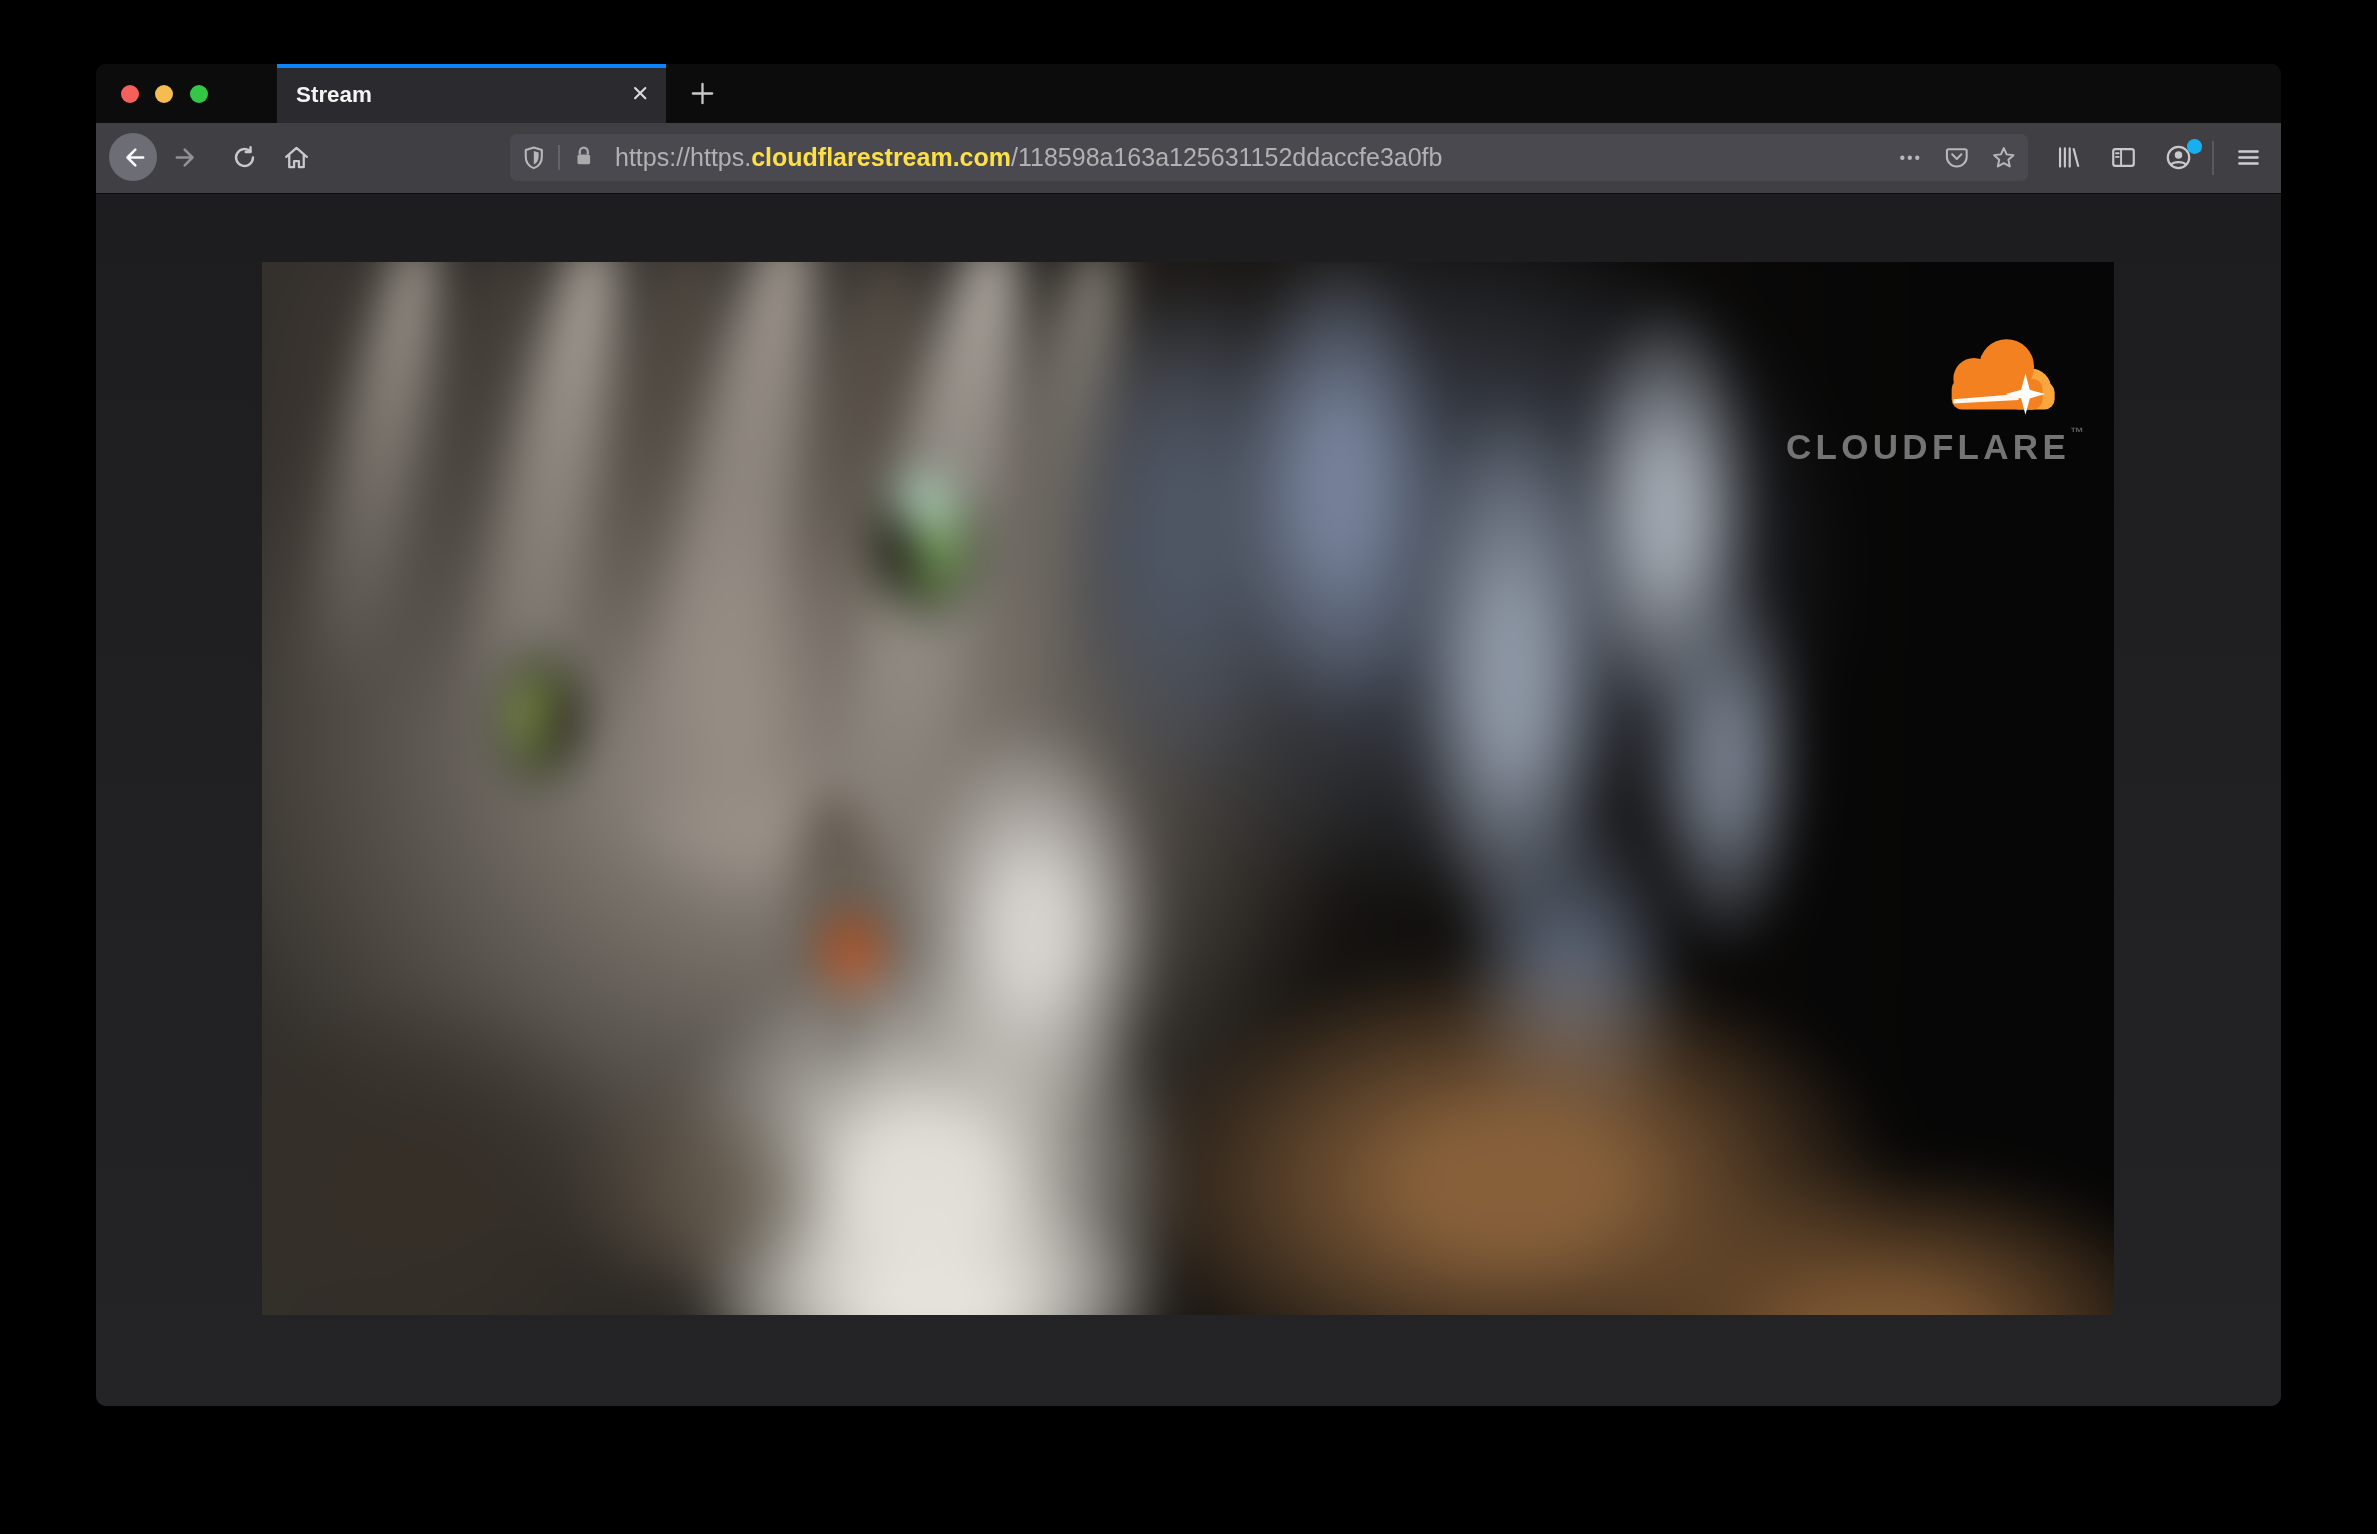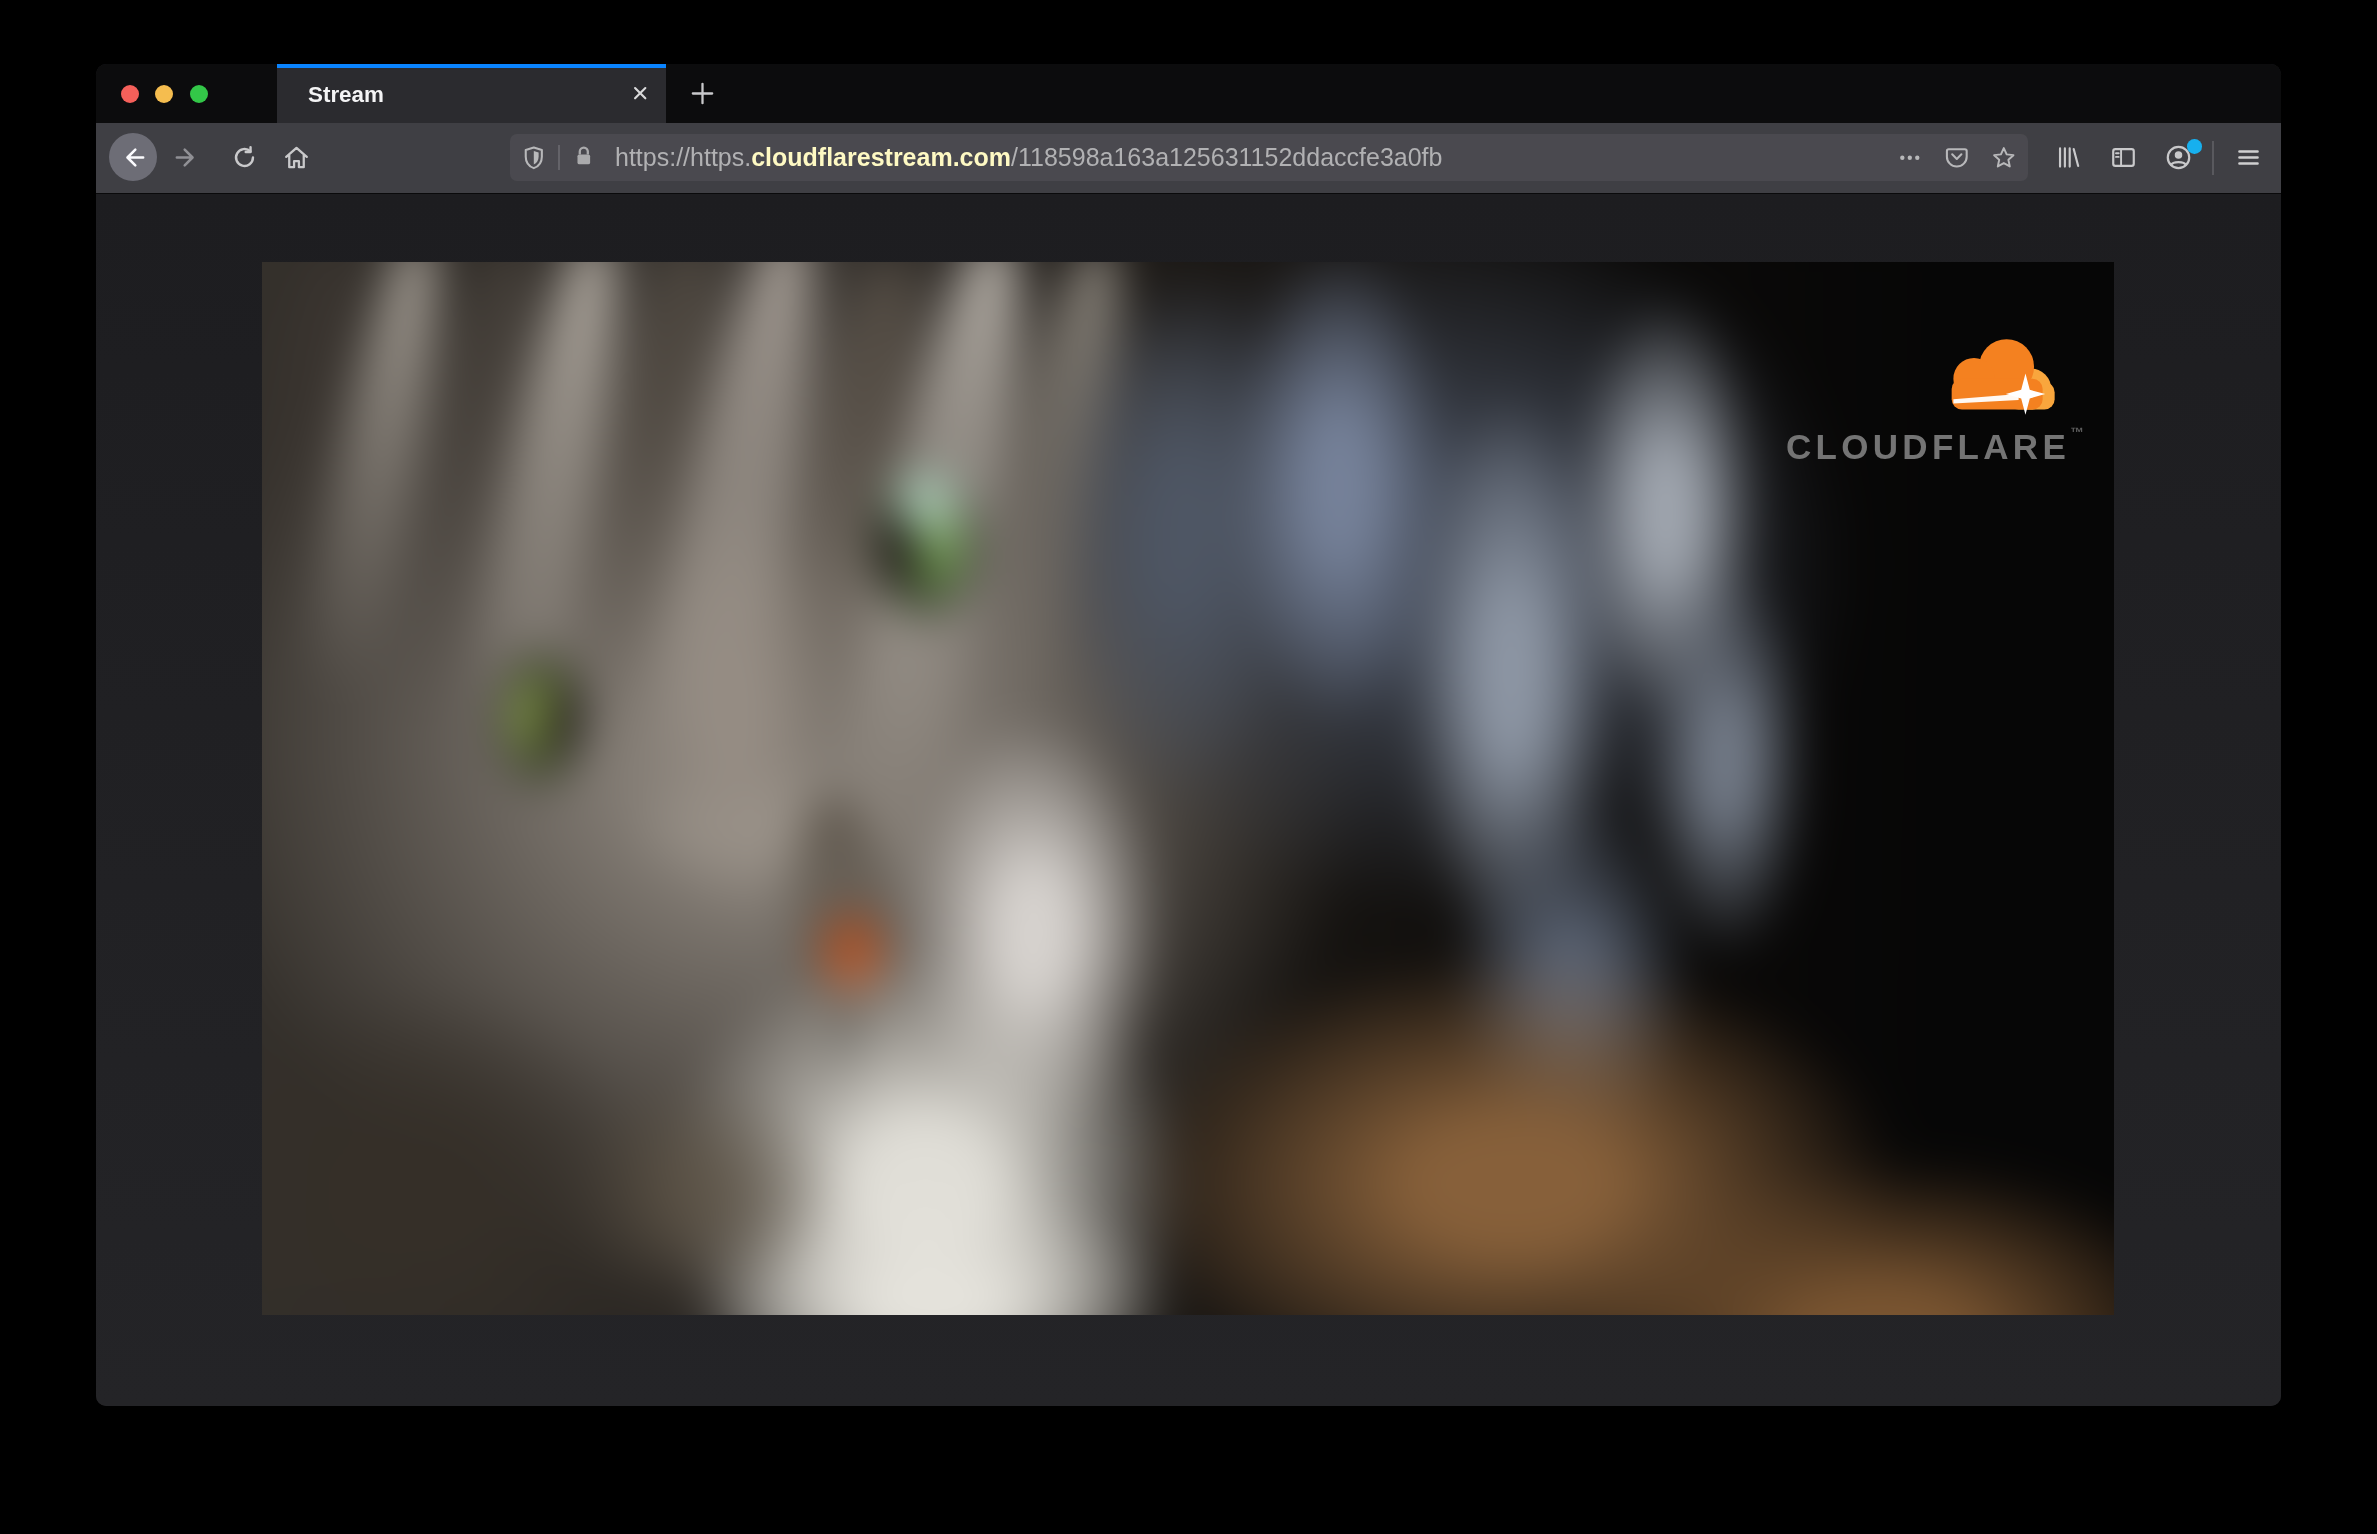--- a/index.html
+++ b/index.html
@@ -8,40 +8,40 @@
   .window{position:absolute;left:96px;top:64px;width:2185px;height:1342px;
           border-radius:10.3px;overflow:hidden;background:#1d1d20;}
 
   
   .tabbar{position:relative;height:59px;background:#0c0c0d;}
   .traffic{position:absolute;left:25px;top:20.7px;display:flex;gap:16.4px;}
   .tl{width:18px;height:18px;border-radius:50%;display:block;}
   .tl.red{background:#f5605a}.tl.yellow{background:#f5bd4f}.tl.green{background:#33c748}
   .tab{position:absolute;left:181px;top:0;width:389px;height:59px;background:#2b2b2f;}
   .tab-accent{position:absolute;top:0;left:0;right:0;height:4.3px;background:#0a84ff;}
-  .tab-title{position:absolute;left:31px;top:4.3px;line-height:54px;font-size:22.4px;
+  .tab-title{position:absolute;left:19px;top:4.3px;line-height:54px;font-size:22.4px;
              font-weight:700;color:#f4f4f5;}
   .iconbtn{background:none;border:none;padding:0;margin:0;display:flex;
            align-items:center;justify-content:center;cursor:default;}
   .tab-close{position:absolute;right:12px;top:15.5px;width:27.6px;height:27.6px;}
   .newtab{position:absolute;left:581px;top:6.9px;width:50px;height:45px;}
 
   
   .toolbar{position:relative;height:70px;background:#3f3f44;border-bottom:1.7px solid #0a0a0b;}
   .navbtn{position:absolute;top:10.3px;width:48px;height:48px;}
   .back{left:13px;background:#6d6d76;border-radius:50%;}
   .forward{left:66px}.reload{left:124px}.home{left:176px}
   .urlbar{position:absolute;left:414px;top:11.2px;width:1518px;height:47px;
           background:#4a494f;border-radius:6.9px;}
   .ubicon{position:absolute;top:8.6px;width:31px;height:31px;}
   .ub-shield{left:8.6px}.ub-lock{left:60px}
   .ub-sep{position:absolute;left:48px;top:11.2px;width:1.7px;height:25px;background:#646369;}
   .url-text{position:absolute;left:105px;top:0;height:47px;line-height:47px;font-size:25px;
             color:#b1b1b3;white-space:nowrap;}
-  .url-text .dom{color:#fef9c3;font-weight:700;}
+  .url-text .dom{color:#fde047;font-weight:700;}
   .ub-dots{left:1384px}.ub-pocket{left:1431px}.ub-star{left:1478px}
   .tbtn{position:absolute;top:10.3px;width:48px;height:48px;}
   .t-library{left:1948px}.t-sidebar{left:2003px}.t-account{left:2058px}.t-menu{left:2128px}
   .tsep{position:absolute;left:2116px;top:18px;width:1.7px;height:34px;background:#59595e;}
   .acct-dot{position:absolute;left:33px;top:6px;width:14.7px;height:14.7px;border-radius:50%;
             background:#17b0ee;}
 
   
   .content{position:relative;height:1212px;background:linear-gradient(#1d1d20,#242427);}
   .video{position:absolute;left:166px;top:68px;width:1852px;height:1053px;

